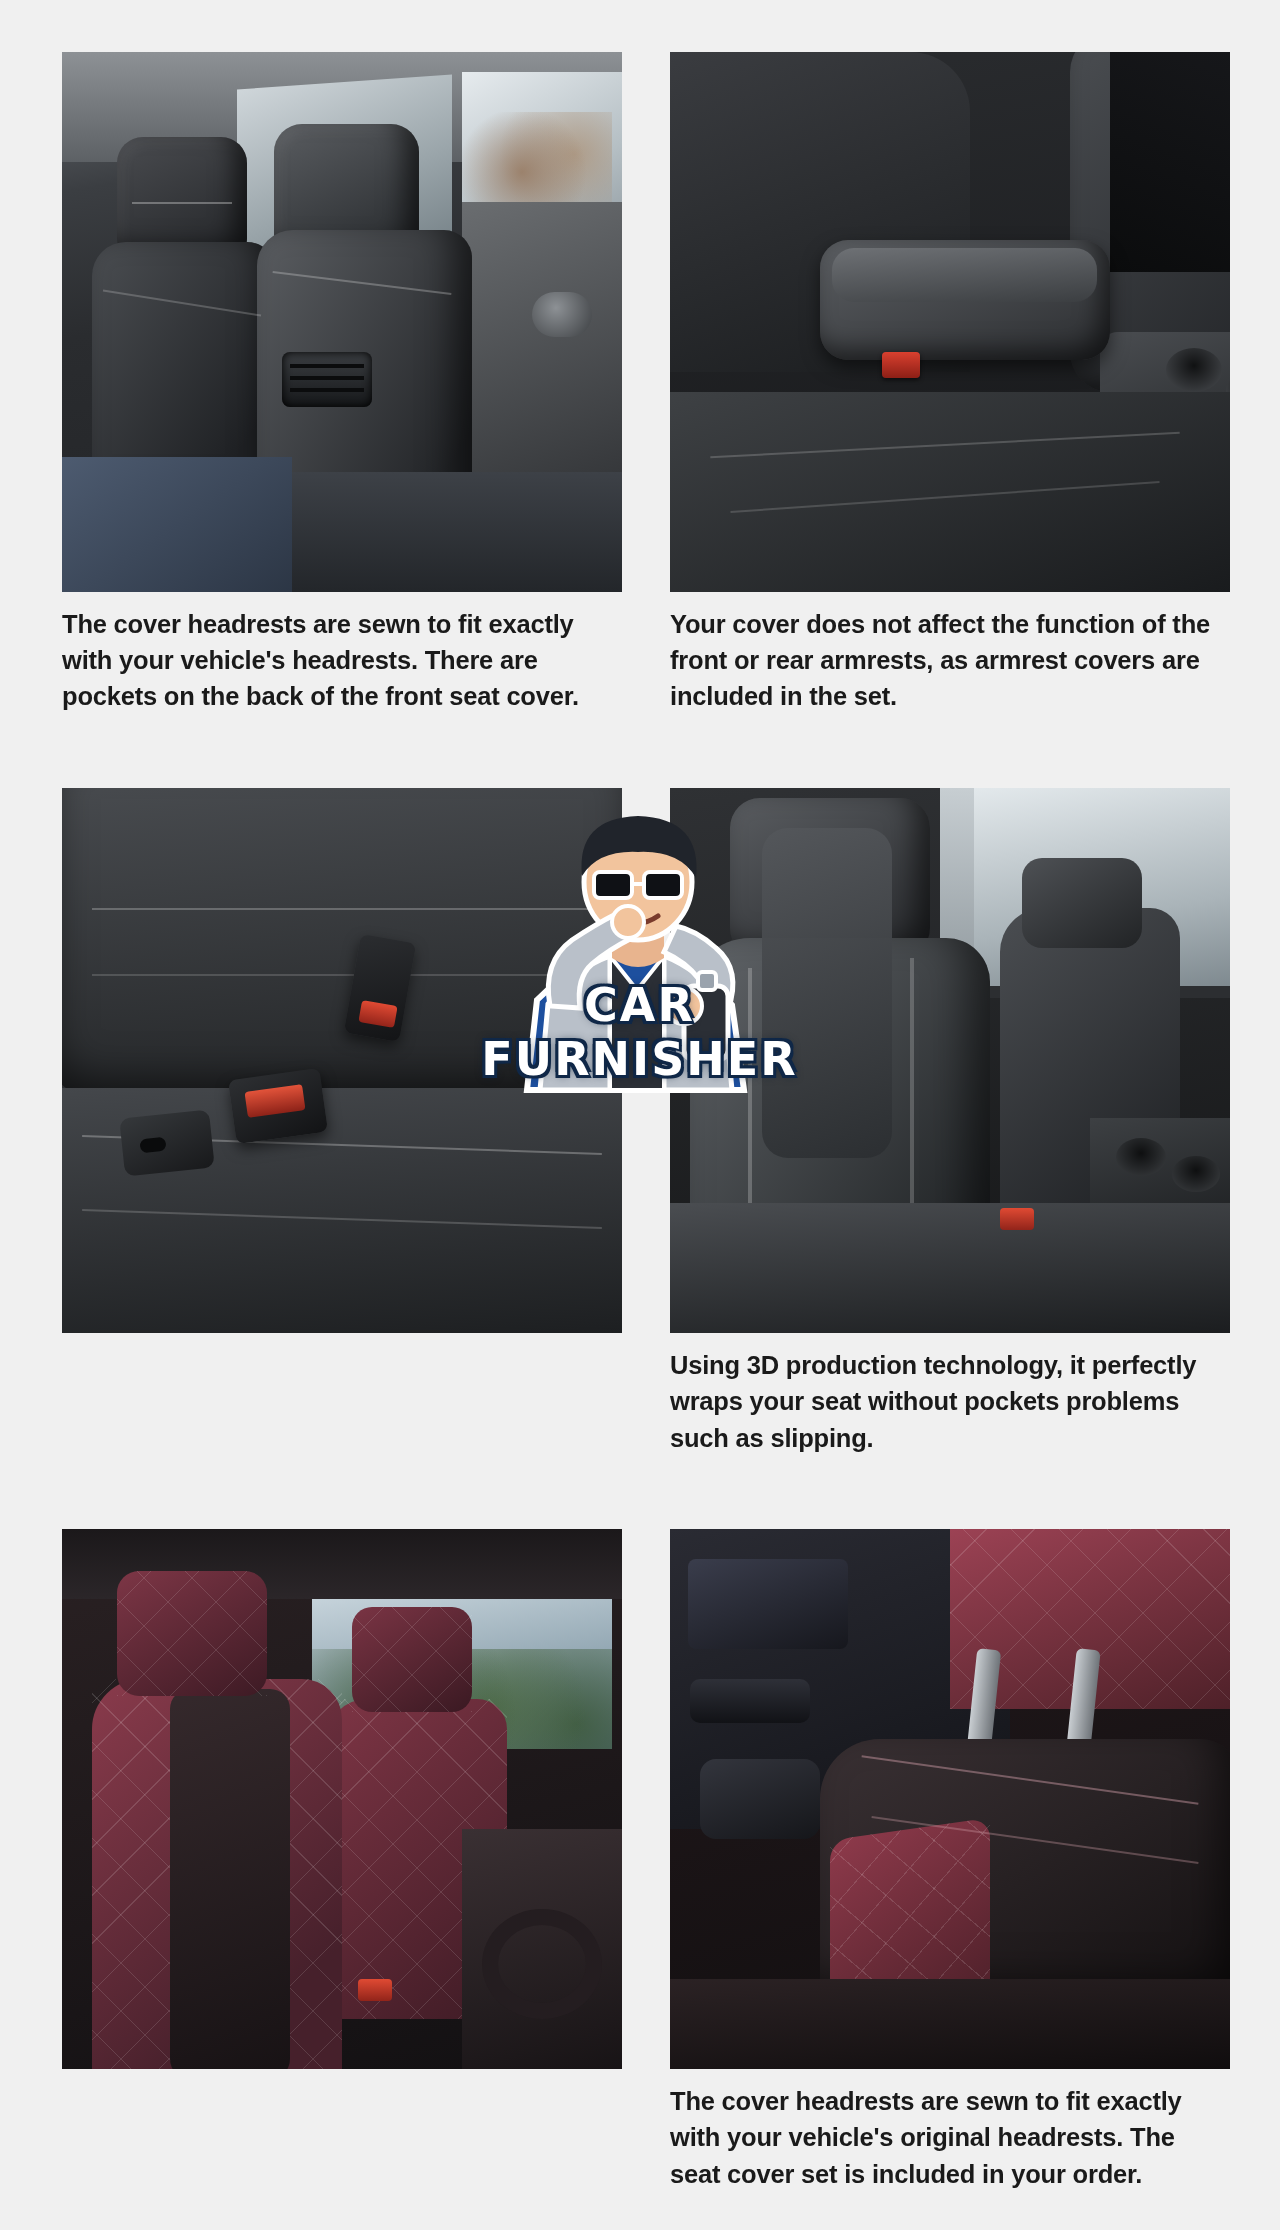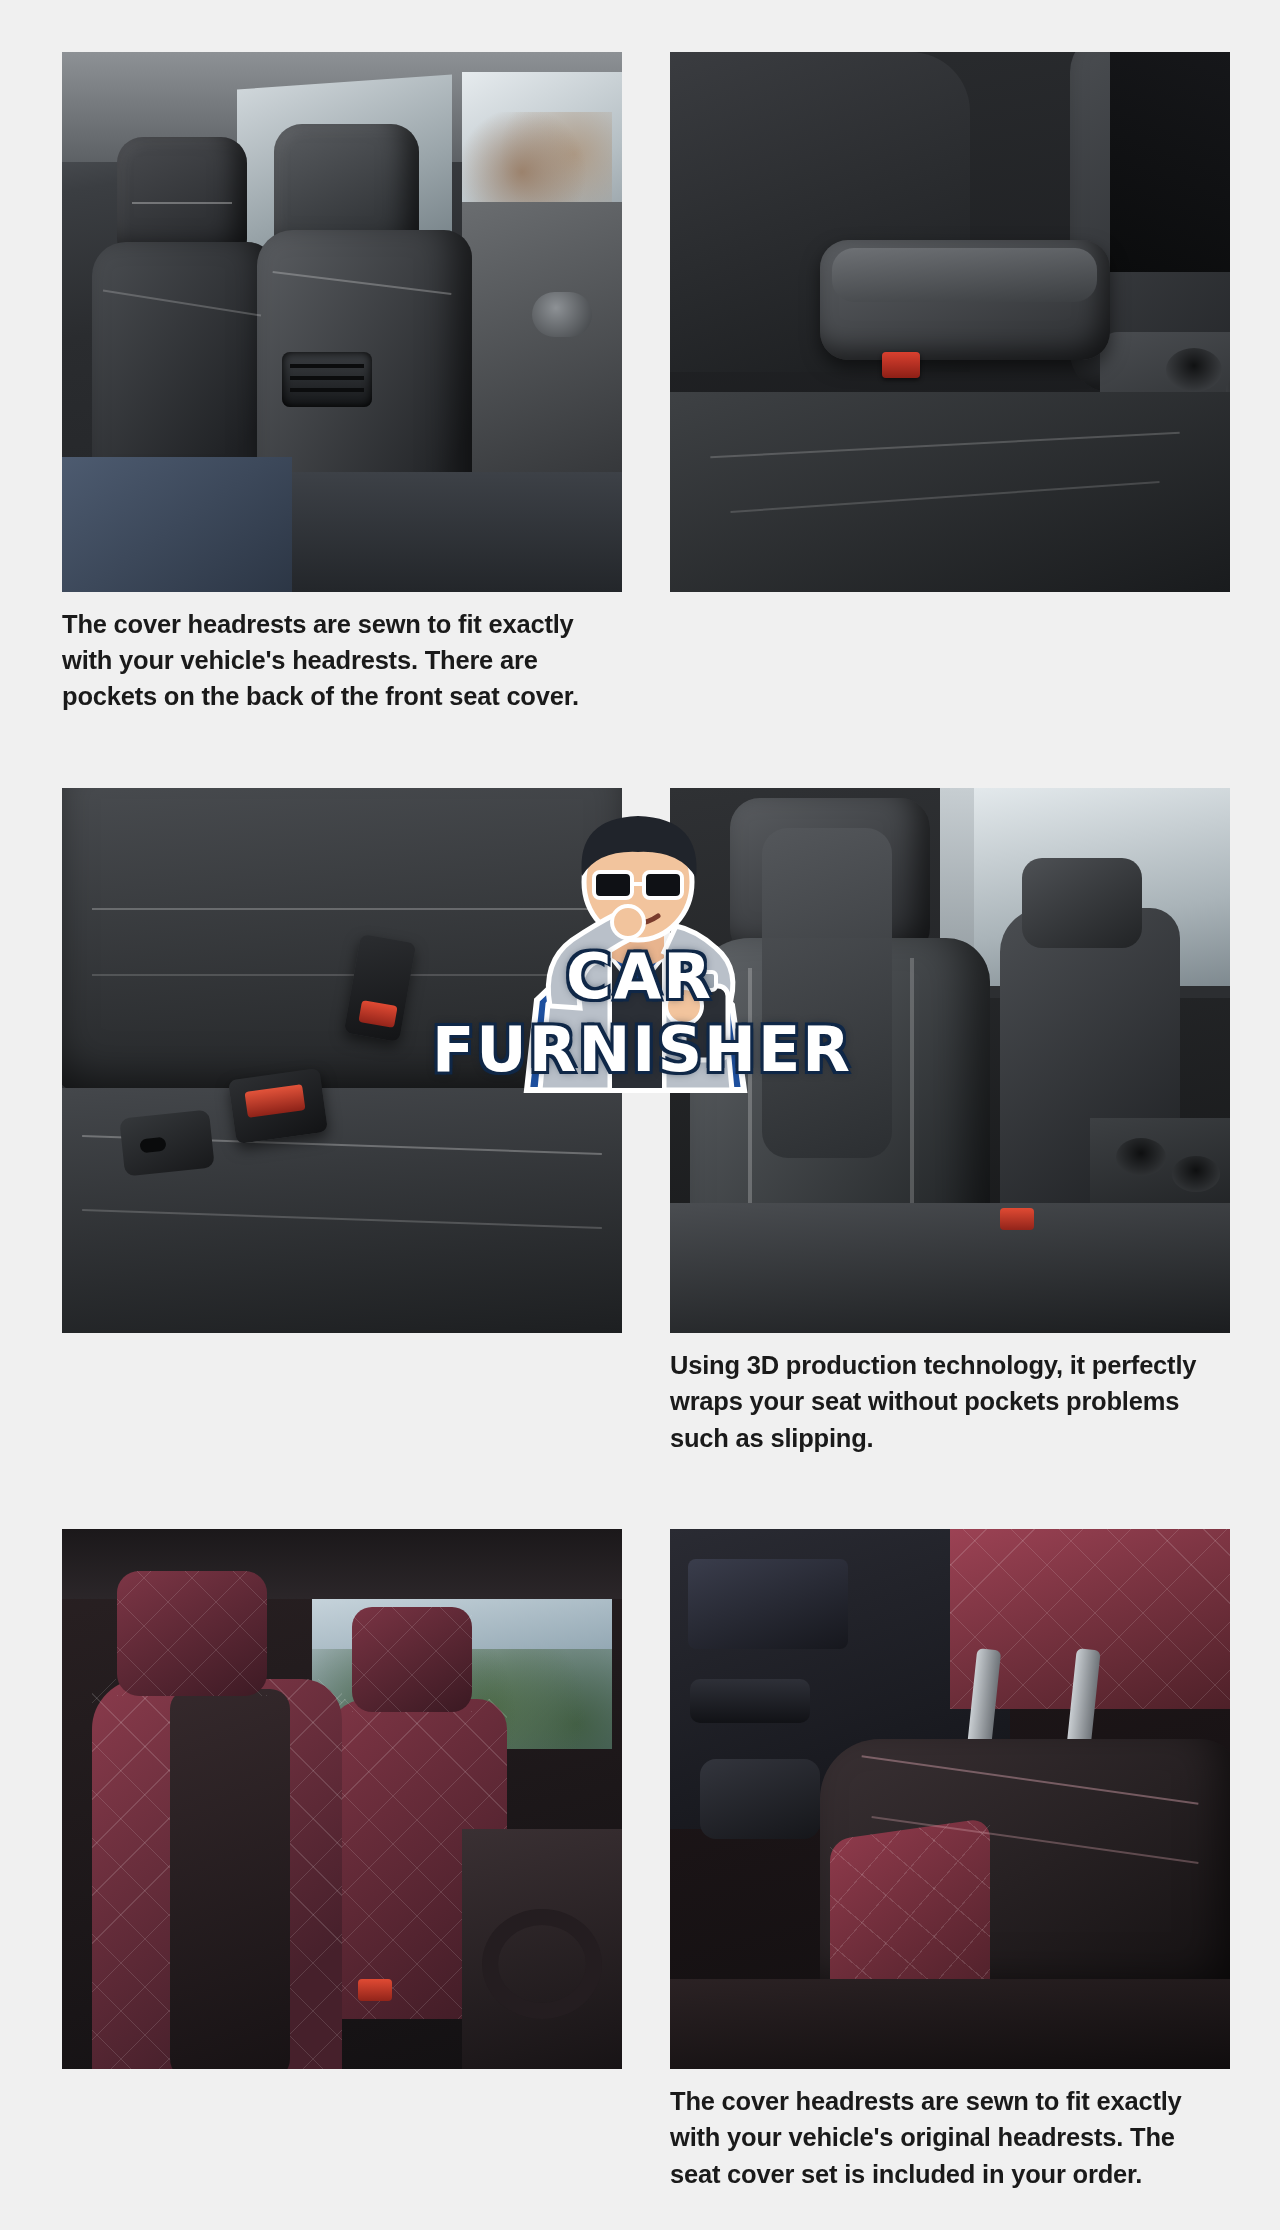--- a/index.html
+++ b/index.html
@@ -172,21 +172,21 @@
     pointer-events: none;
   }
   .wm-text {
     position: absolute;
     left: 0;
     bottom: 14px;
     width: 415px;
     text-align: center;
     font-family: "DejaVu Sans", sans-serif;
     font-weight: bold;
-    font-size: 62px;
+    font-size: 46px;
     letter-spacing: 2px;
     color: #ffffff;
     text-shadow:
       -3px -3px 0 #0f2747, 3px -3px 0 #0f2747, -3px 3px 0 #0f2747, 3px 3px 0 #0f2747,
       0 0 10px rgba(10,25,45,.8);
   }
 </style>
 </head>
 <body>
 
@@ -232,20 +232,23 @@
           <div class="lay p2-cup1"></div>
           <div class="lay p2-cup2"></div>
           <div class="lay p2-arm"></div>
           <div class="lay p2-armtop"></div>
           <div class="lay p2-redclip"></div>
           <div class="lay p2-seatbase"></div>
           <div class="lay p2-st1"></div>
           <div class="lay p2-st2"></div>
         </div>
       </div>
+      <div class="caption-wrap">
+        <p class="caption">Your cover does not affect the function of the front or rear armrests, as armrest covers are included in the set.</p>
+      </div>
     </div>
 
     <div class="cell">
       <div class="photo tall">
         <div class="scene">
           <div class="lay p3-bg"></div>
           <div class="lay p3-back"></div>
           <div class="lay p3-seam"></div>
           <div class="lay p3-seam2"></div>
           <div class="lay p3-base"></div>

